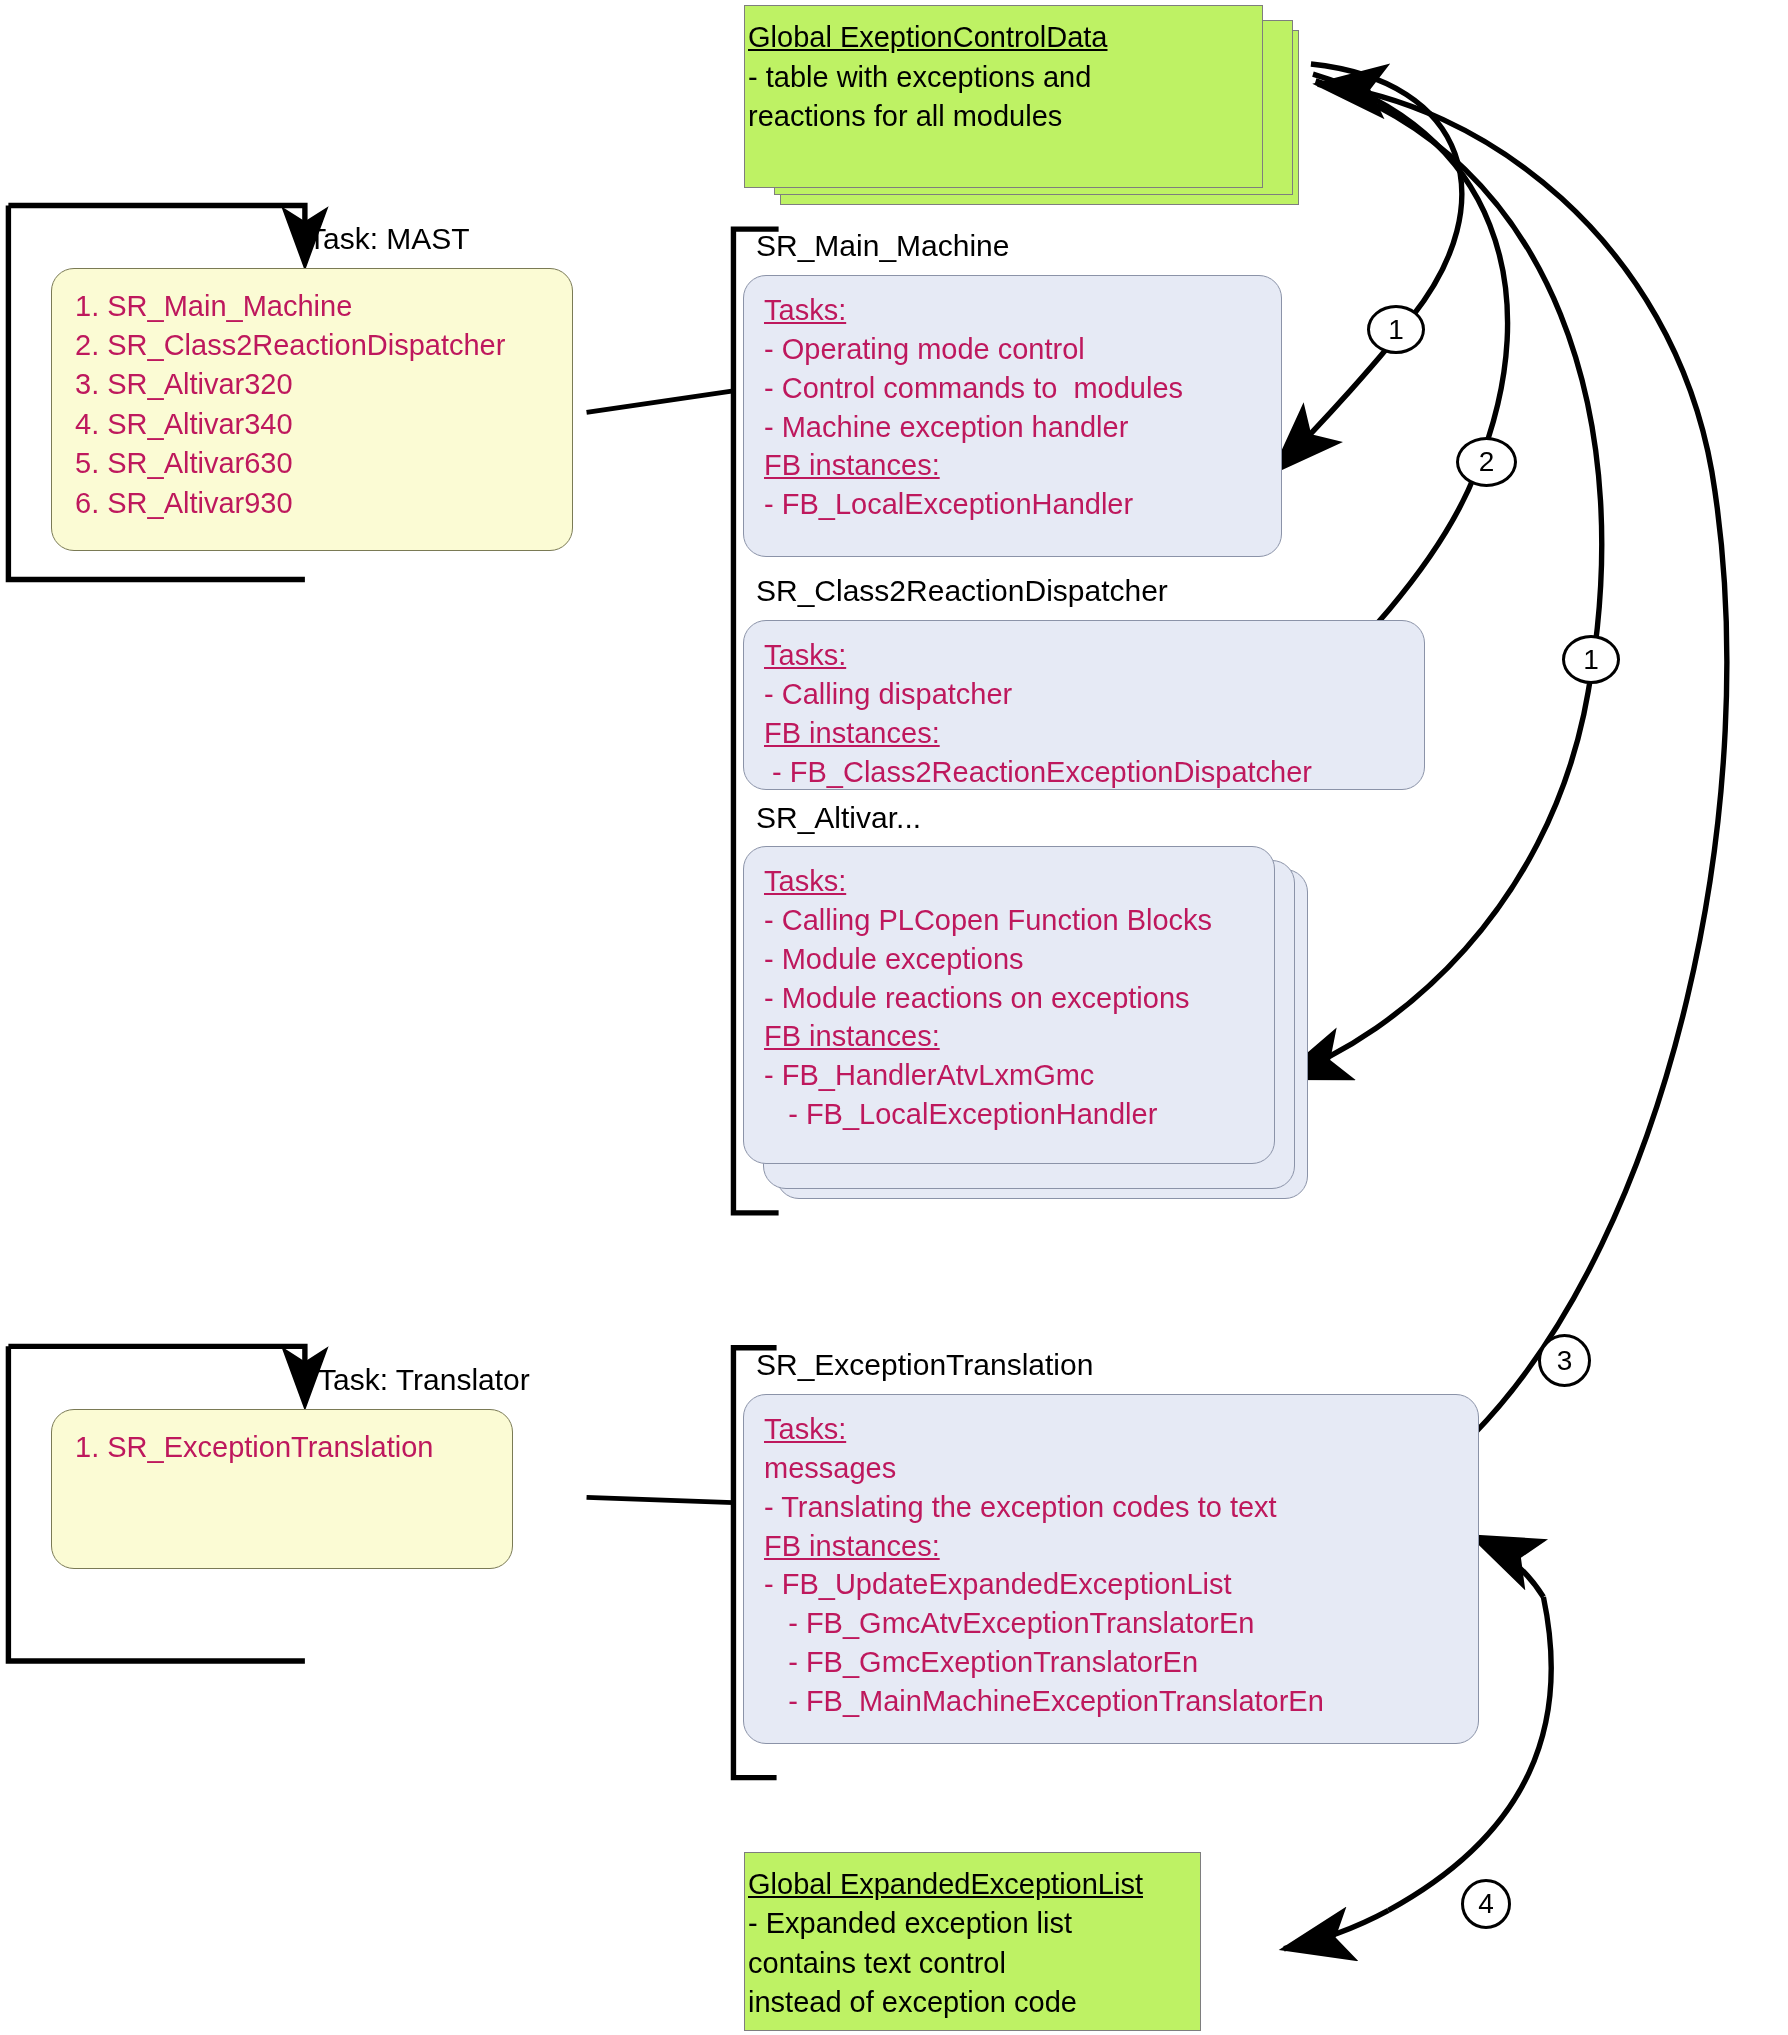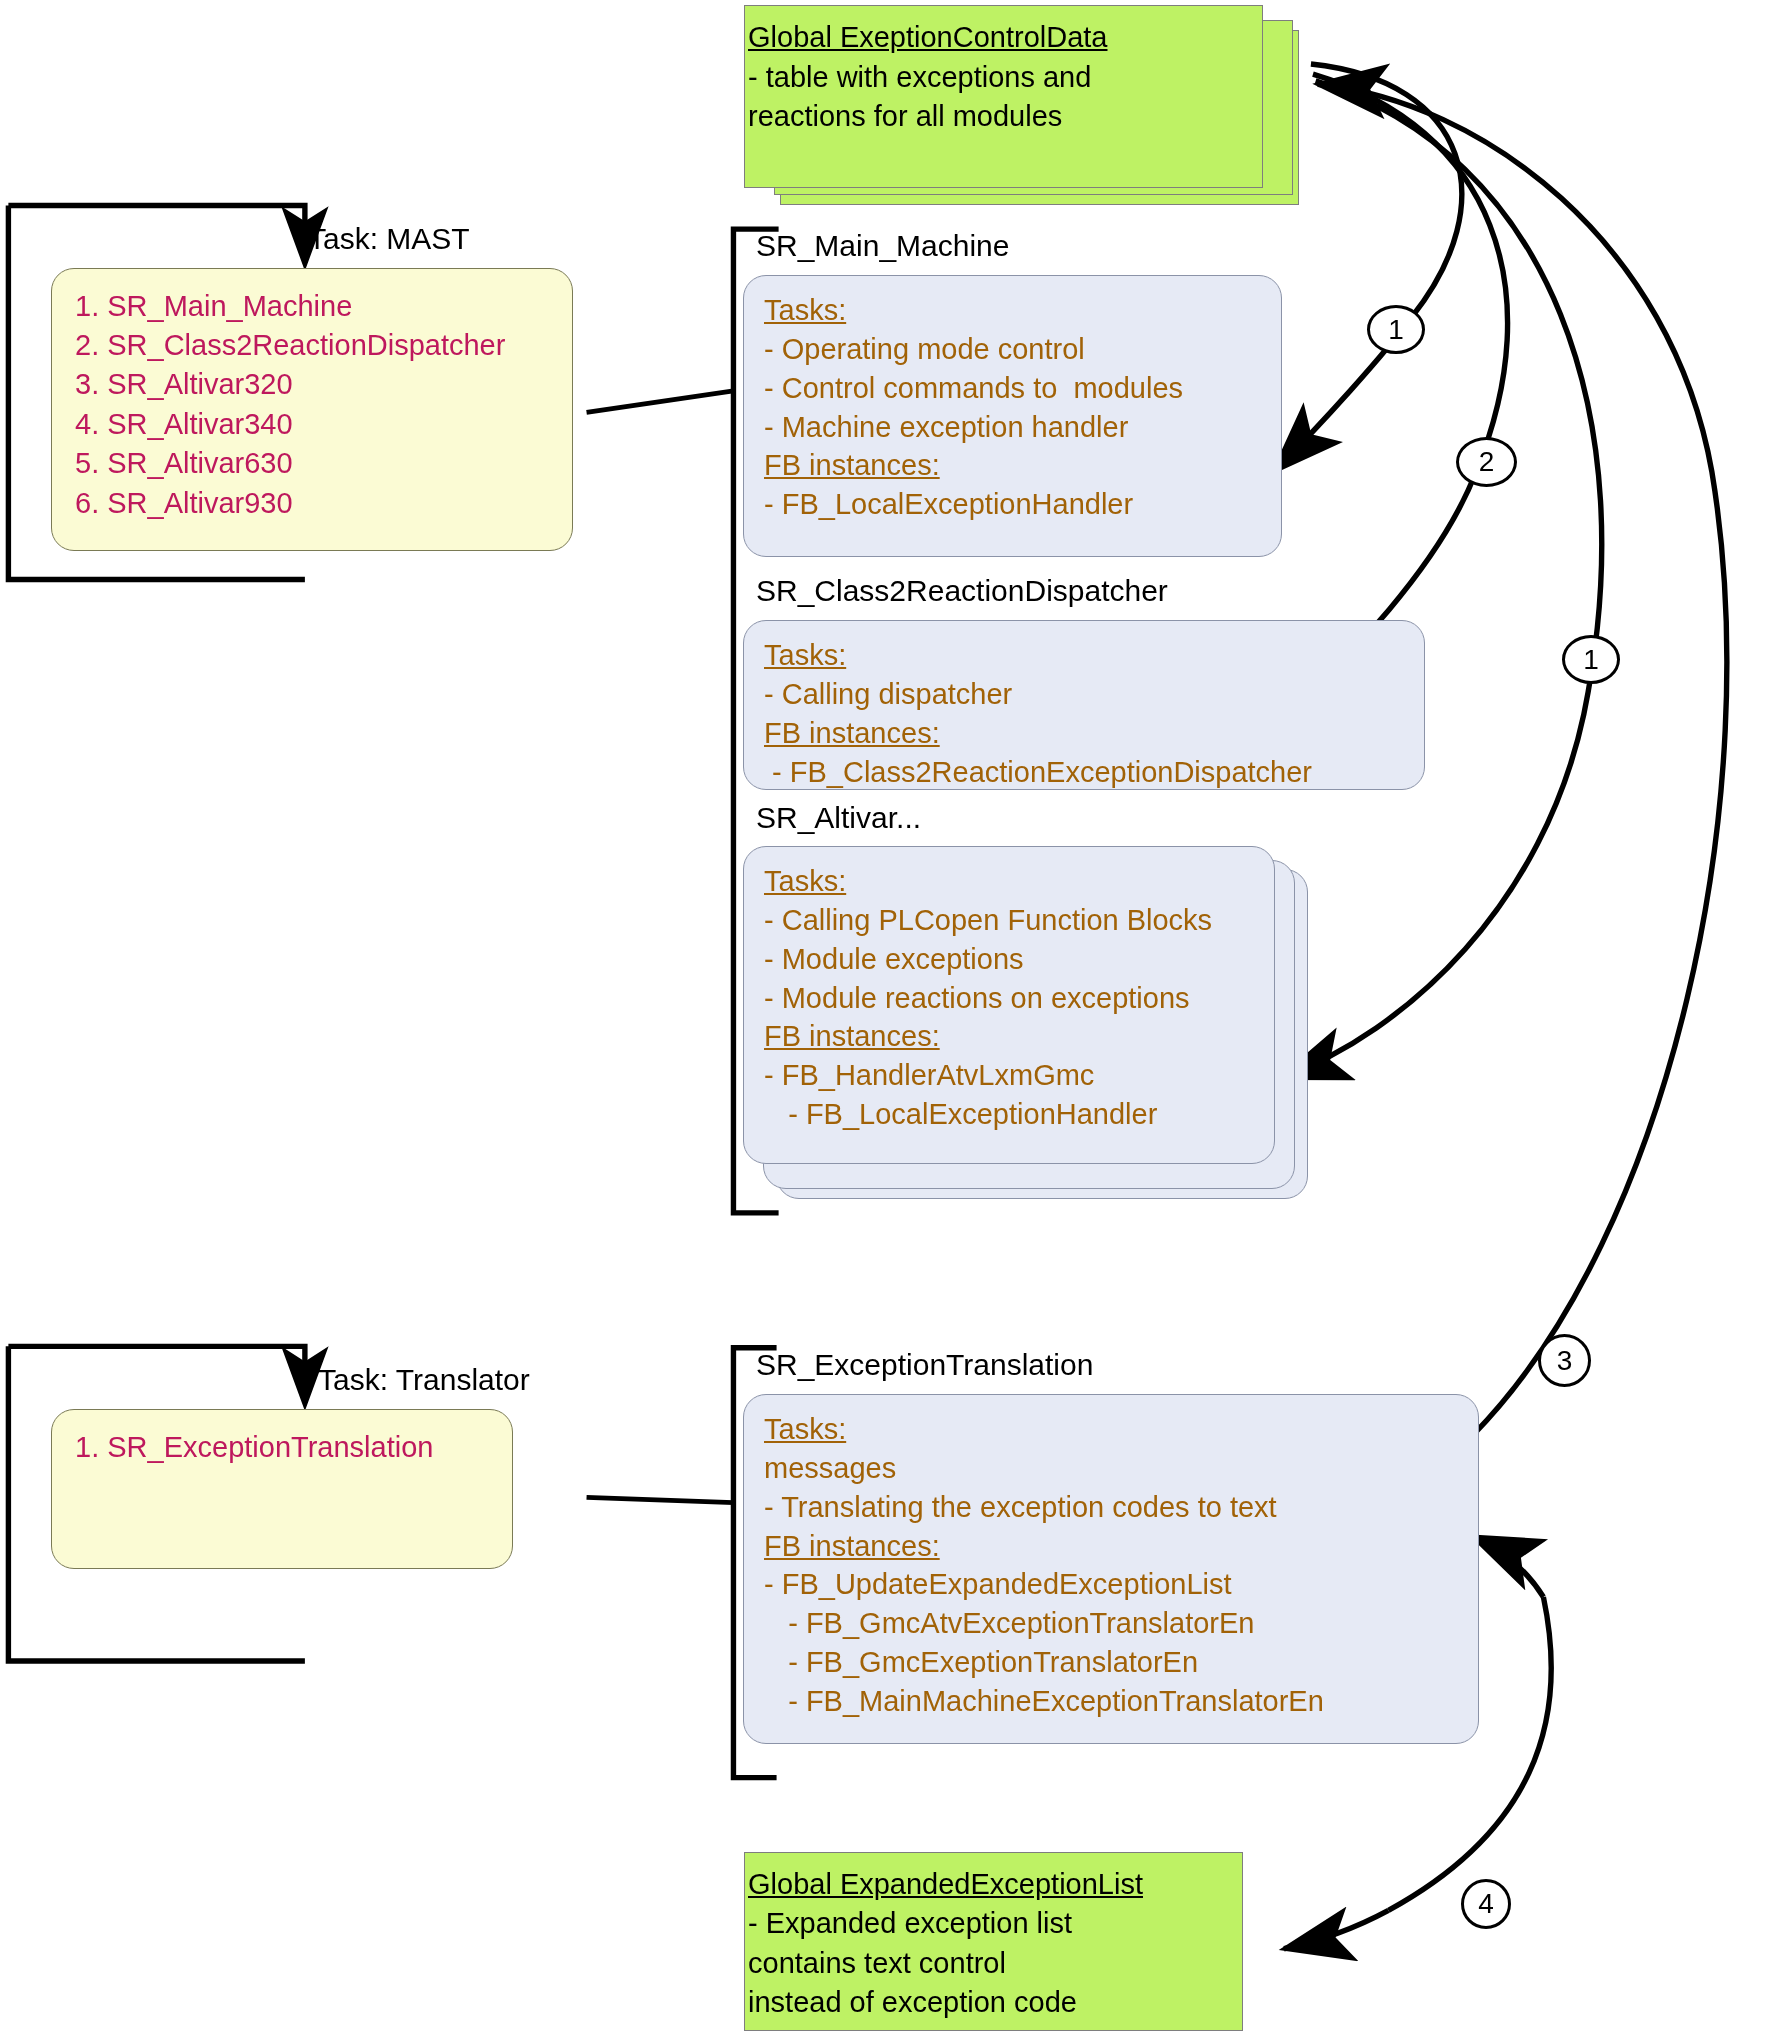--- a/index.html
+++ b/index.html
@@ -6,21 +6,21 @@
   body{font-family:"Liberation Sans", sans-serif;}
   #stage{position:relative;width:1789px;height:2035px;background:#ffffff;overflow:hidden;}
   svg.layer{position:absolute;left:0;top:0;width:1789px;height:2035px;overflow:visible;}
   .node{position:absolute;box-sizing:border-box;}
   .yellow-box{background:#fbfbd4;border:1px solid #7a7a55;border-radius:23px;
     box-sizing:border-box;padding:17.5px 23px;}
   .yellow-box .line{font-size:29px;line-height:1.36;color:#be185d;white-space:pre;}
 
   .blue-box{background:#e6eaf5;border:1px solid #8b93a8;border-radius:23px;
     box-sizing:border-box;padding:15px 20px;}
-  .blue-box .line{font-size:29px;line-height:1.34;color:#a16207;white-space:pre;}
+  .blue-box .line{font-size:29px;line-height:1.34;color:#be185d;white-space:pre;}
   .blue-box .hdr{text-decoration:underline;}
 
   .sq-box{background:#bef264;border:1.1px solid #7e7e7e;box-sizing:border-box;padding:12px 3px;}
   .sq-box .line{font-size:29px;line-height:1.36;color:#000;white-space:pre;}
   .sq-box .hdr{text-decoration:underline;}
 
   .caption{position:absolute;font-size:30px;color:#000;white-space:pre;}
   .tasklabel{position:absolute;font-size:30px;color:#000;white-space:pre;}
 
   .circ{position:absolute;border:3.4px solid #000;border-radius:50%;
@@ -136,21 +136,21 @@
     <div class="line hdr">Tasks:</div>
     <div class="line">messages</div>
     <div class="line">- Translating the exception codes to text</div>
     <div class="line hdr">FB instances:</div>
     <div class="line">- FB_UpdateExpandedExceptionList</div>
     <div class="line">   - FB_GmcAtvExceptionTranslatorEn</div>
     <div class="line">   - FB_GmcExeptionTranslatorEn</div>
     <div class="line">   - FB_MainMachineExceptionTranslatorEn</div>
   </div>
 
-  <div class="node sq-box" style="left:744px;top:1852px;width:499px;height:179px;">
+  <div class="node sq-box" style="left:744px;top:1852px;width:457px;height:179px;">
     <div class="line hdr">Global ExpandedExceptionList</div>
     <div class="line">- Expanded exception list</div>
     <div class="line">contains text control</div>
     <div class="line">instead of exception code</div>
   </div>
 
   <div class="circ" style="left:1367px;top:305px;width:58px;height:49px;">1</div>
   <div class="circ" style="left:1456px;top:437px;width:61px;height:50px;">2</div>
   <div class="circ" style="left:1562px;top:635px;width:58px;height:49px;">1</div>
   <div class="circ" style="left:1538px;top:1334px;width:53px;height:53px;">3</div>

